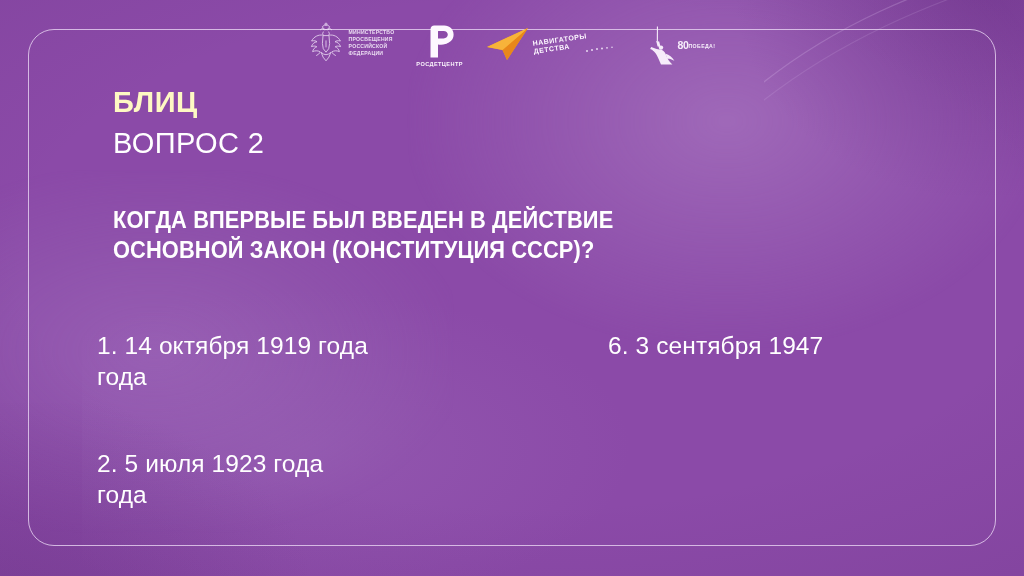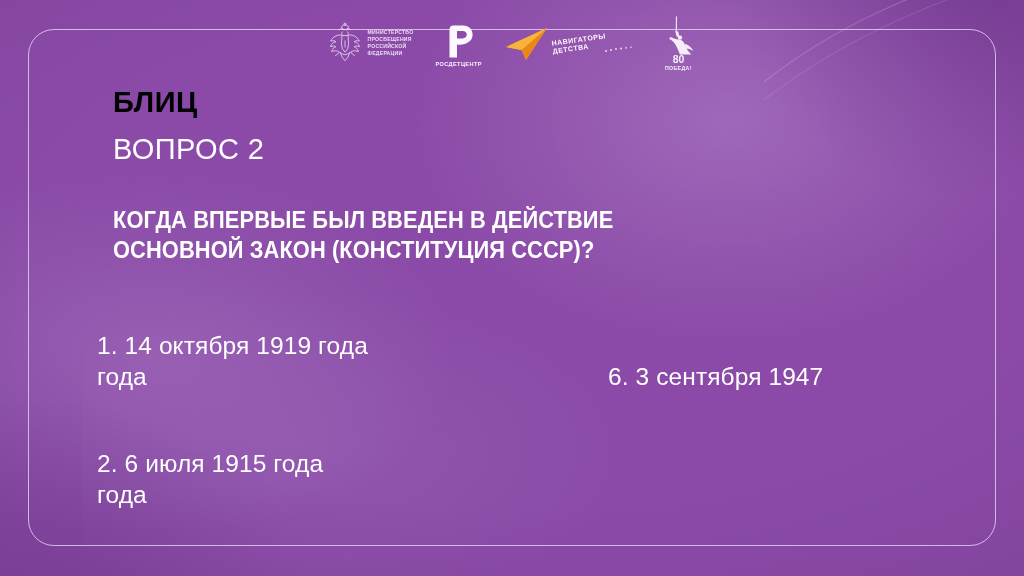--- a/index.html
+++ b/index.html
@@ -151,21 +151,21 @@
   .logo-nav .nav-text span {
     font-size: 7px;
     font-weight: 700;
     letter-spacing: 0.5px;
     color: #fdf7ff;
     text-transform: uppercase;
   }
 
   
   .logo-pobeda {
-    flex-direction: column;
+    flex-direction: row;
     align-items: center;
     justify-content: flex-start;
     height: 60px;
     gap: 0px;
   }
   .logo-pobeda .pb-80 {
     font-size: 10.5px;
     font-weight: 800;
     color: #f7eefb;
     letter-spacing: -0.3px;
@@ -185,32 +185,32 @@
   
   .heading-block {
     position: absolute;
     left: 113px;
     top: 86px;
   }
   .h-blitz {
     font-size: 29px;
     font-weight: 700;
     letter-spacing: 0.6px;
-    color: #000000;
+    color: #fef9c3;
     line-height: 1.12;
     text-transform: uppercase;
   }
   .h-vopros {
     font-size: 29px;
     font-weight: 400;
     letter-spacing: 0.4px;
     color: #ffffff;
     line-height: 1.2;
     text-transform: uppercase;
-    margin-top: 14px;
+    margin-top: 8px;
   }
 
   
   .question {
     position: absolute;
     left: 113px;
     top: 205px;
     width: 790px;
     color: #ffffff;
     font-size: 23px;
@@ -226,21 +226,21 @@
   
   .options {
     position: absolute;
     left: 97px;
     top: 330px;
     width: 830px;
     color: #ffffff;
   }
   .opt-row {
     display: flex;
-    align-items: flex-end;
+    align-items: flex-start;
   }
   .opt-row.row-2 { margin-top: 55px; }
   .opt {
     font-size: 24.5px;
     line-height: 1.28;
     font-weight: 400;
     letter-spacing: 0.1px;
     white-space: pre-line;
   }
   .opt-left  { width: 505px; flex: none; }
@@ -374,18 +374,18 @@
     <span class="q-line">ОСНОВНОЙ ЗАКОН (КОНСТИТУЦИЯ СССР)?</span>
   </div>
 
   <div class="options">
     <div class="opt-row row-1">
       <div class="opt opt-left">1. 14 октября 1919 года
 года</div>
       <div class="opt opt-right r3">6. 3 сентября 1947</div>
     </div>
     <div class="opt-row row-2">
-      <div class="opt opt-left">2. 6 июля 1915 года
+      <div class="opt opt-left">2. 5 июля 1923 года
 года</div>
     </div>
   </div>
 
 </div>
 
 </body></html>

